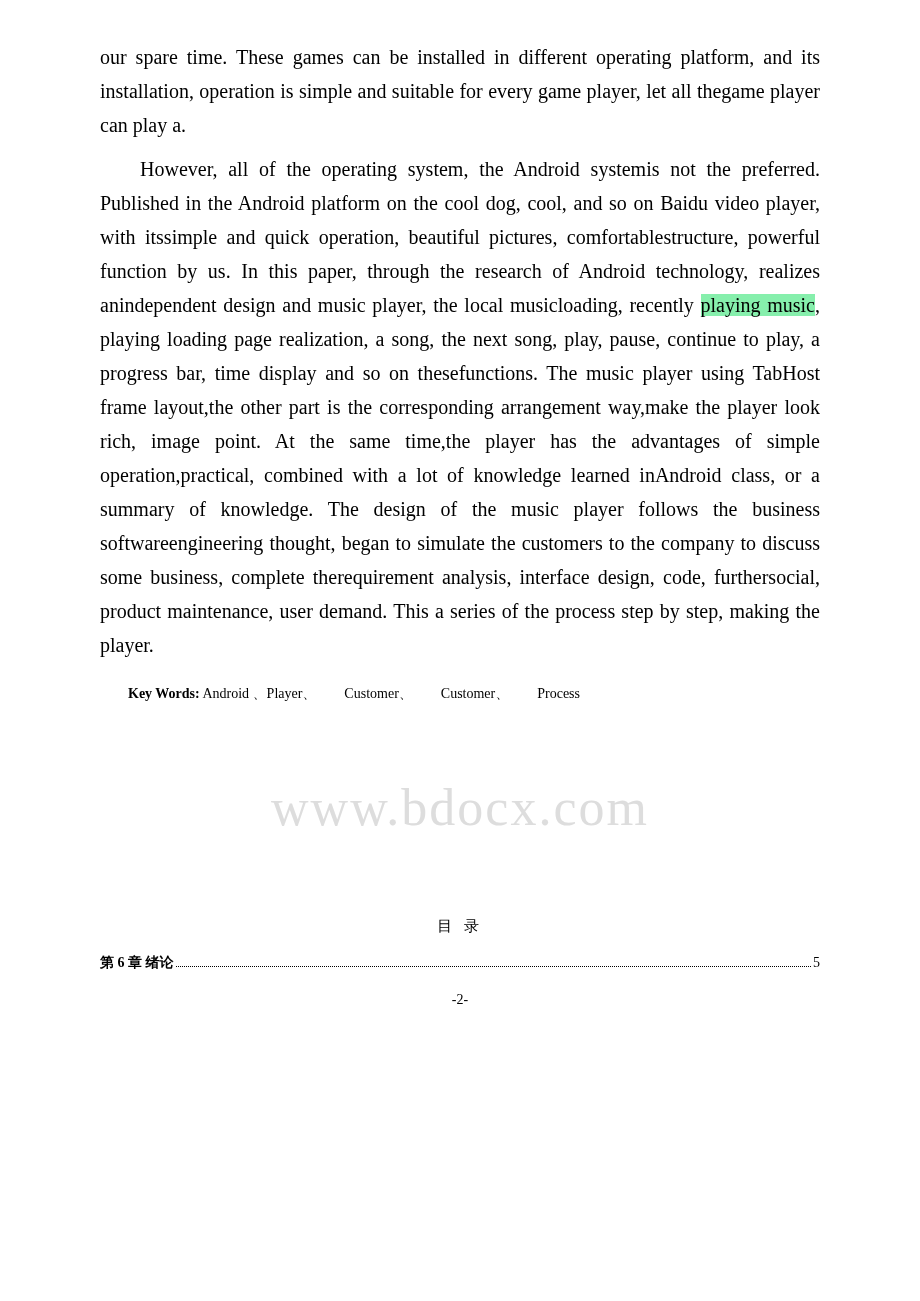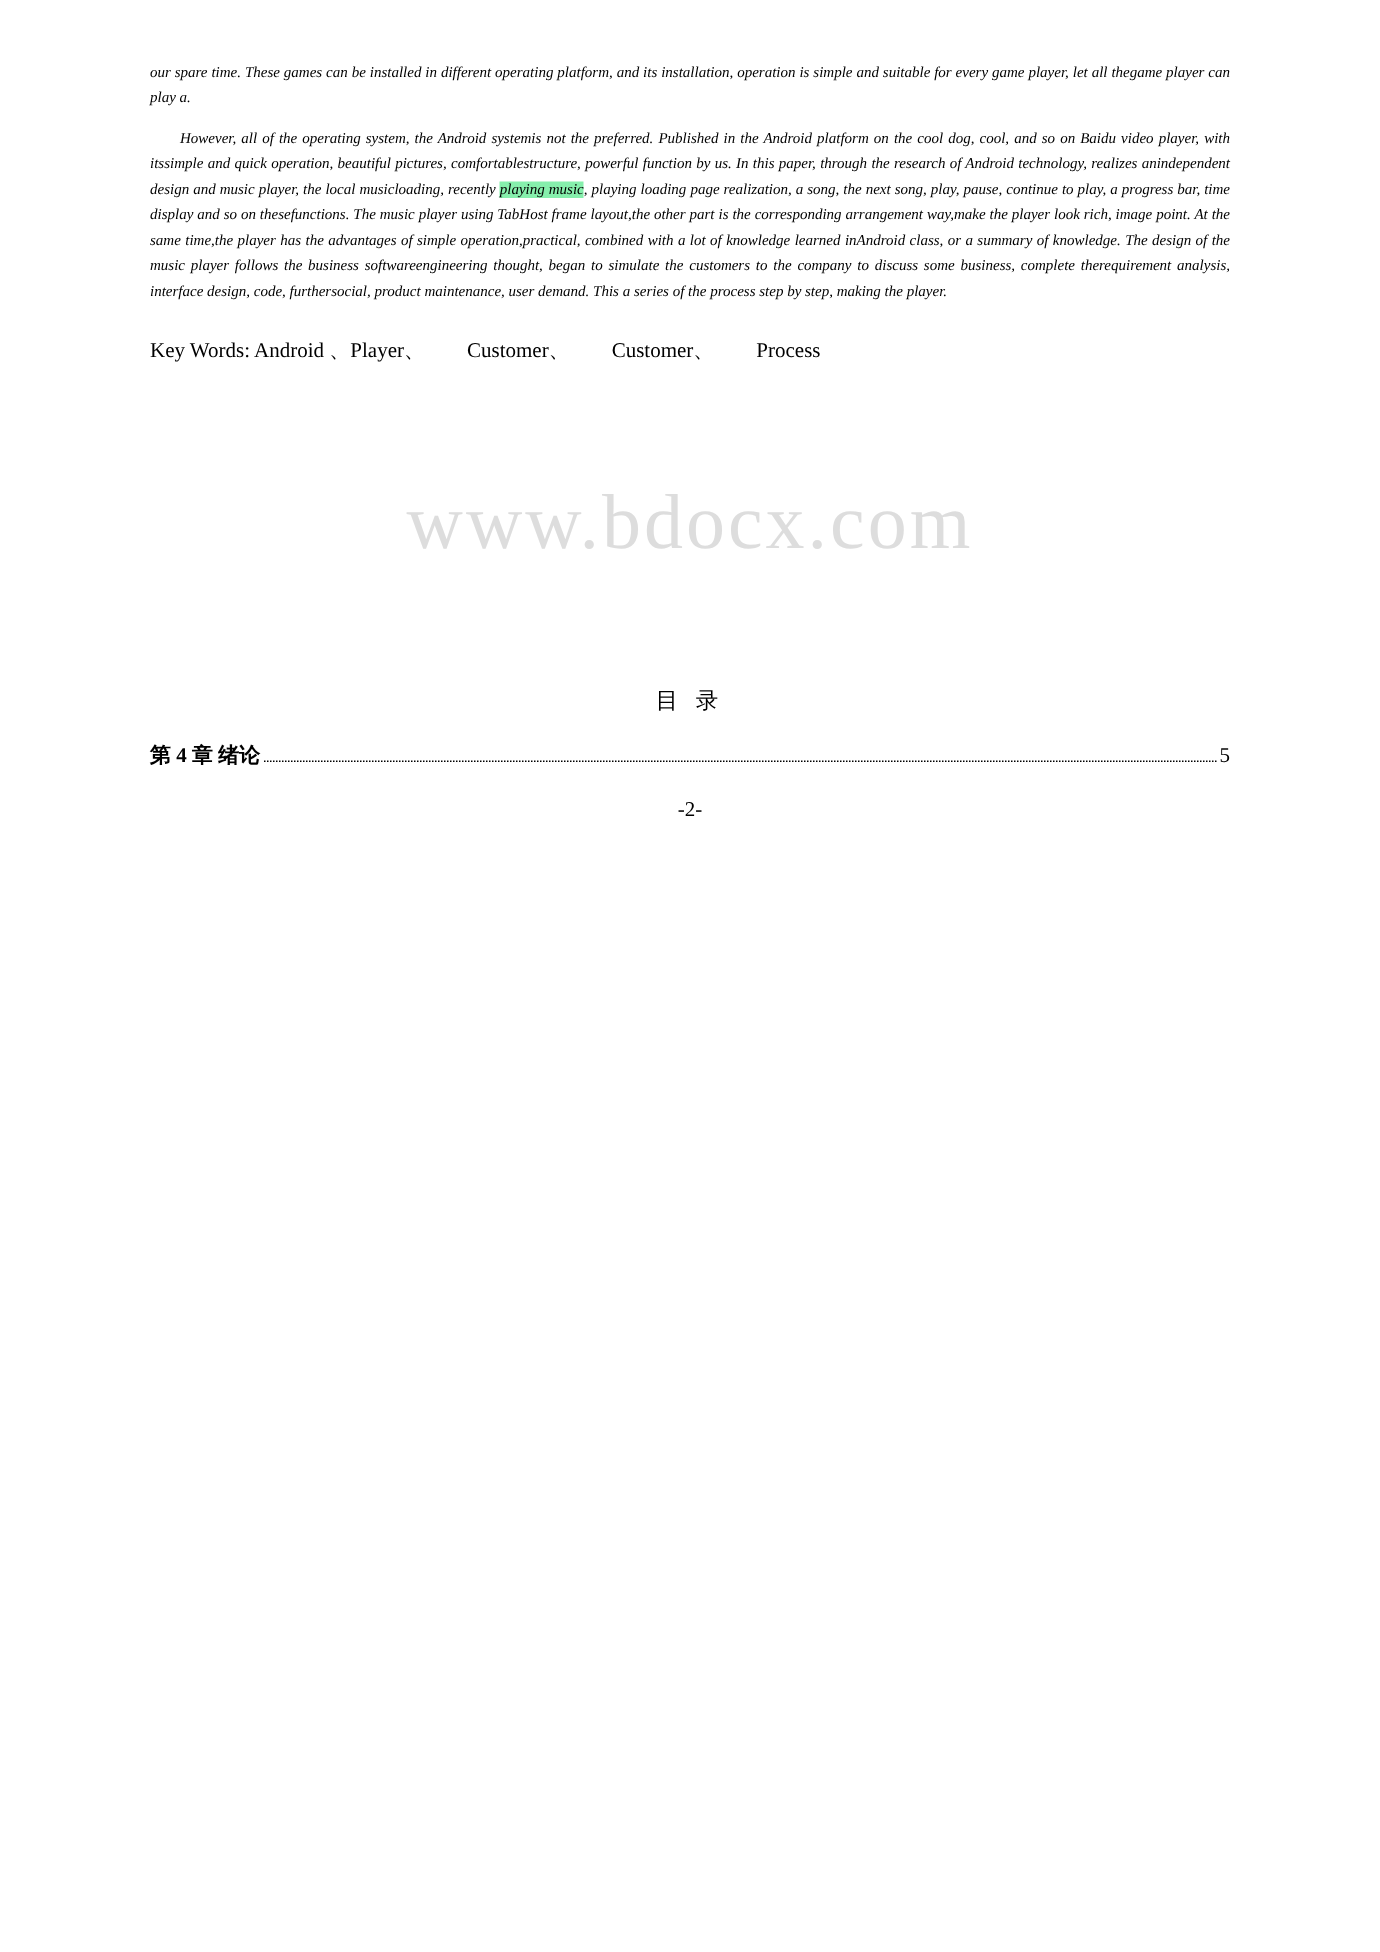--- a/index.html
+++ b/index.html
@@ -20,40 +20,40 @@
       min-height: 1301px;
       background: #ffffff;
       padding: 40px 100px 40px 100px;
       position: relative;
     }
 
     .text-block {
       line-height: 1.7;
       text-align: justify;
       margin-bottom: 10px;
-      font-size: 10px;
-      font-style: italic;
+      font-size: 20px;
     }
 
     .indent {
       text-indent: 2em;
     }
 
     .highlight {
       background-color: #86efac;
     }
 
     .keywords-section {
       margin-top: 18px;
       margin-bottom: 10px;
       line-height: 2;
     }
 
     .keywords-bold {
-      font-weight: normal;
+      font-weight: bold;
+      margin-left: 28px;
     }
 
     .watermark-area {
       width: 100%;
       text-align: center;
       padding: 60px 0 80px 0;
       position: relative;
     }
 
     .watermark-text {
@@ -126,21 +126,21 @@
   </div>
 
   <div class="watermark-area">
     <div class="watermark-text">www.bdocx.com</div>
   </div>
 
   <div class="toc-section">
     <div class="toc-title">目 录</div>
 
     <div class="toc-entry">
-      <span class="toc-entry-label">第 4 章  绪论</span>
+      <span class="toc-entry-label">第 6 章  绪论</span>
       <span class="toc-dots"></span>
       <span class="toc-page">5</span>
     </div>
   </div>
 
   <div class="page-number-footer">
     <span>-2-</span>
   </div>
 
 </div>

